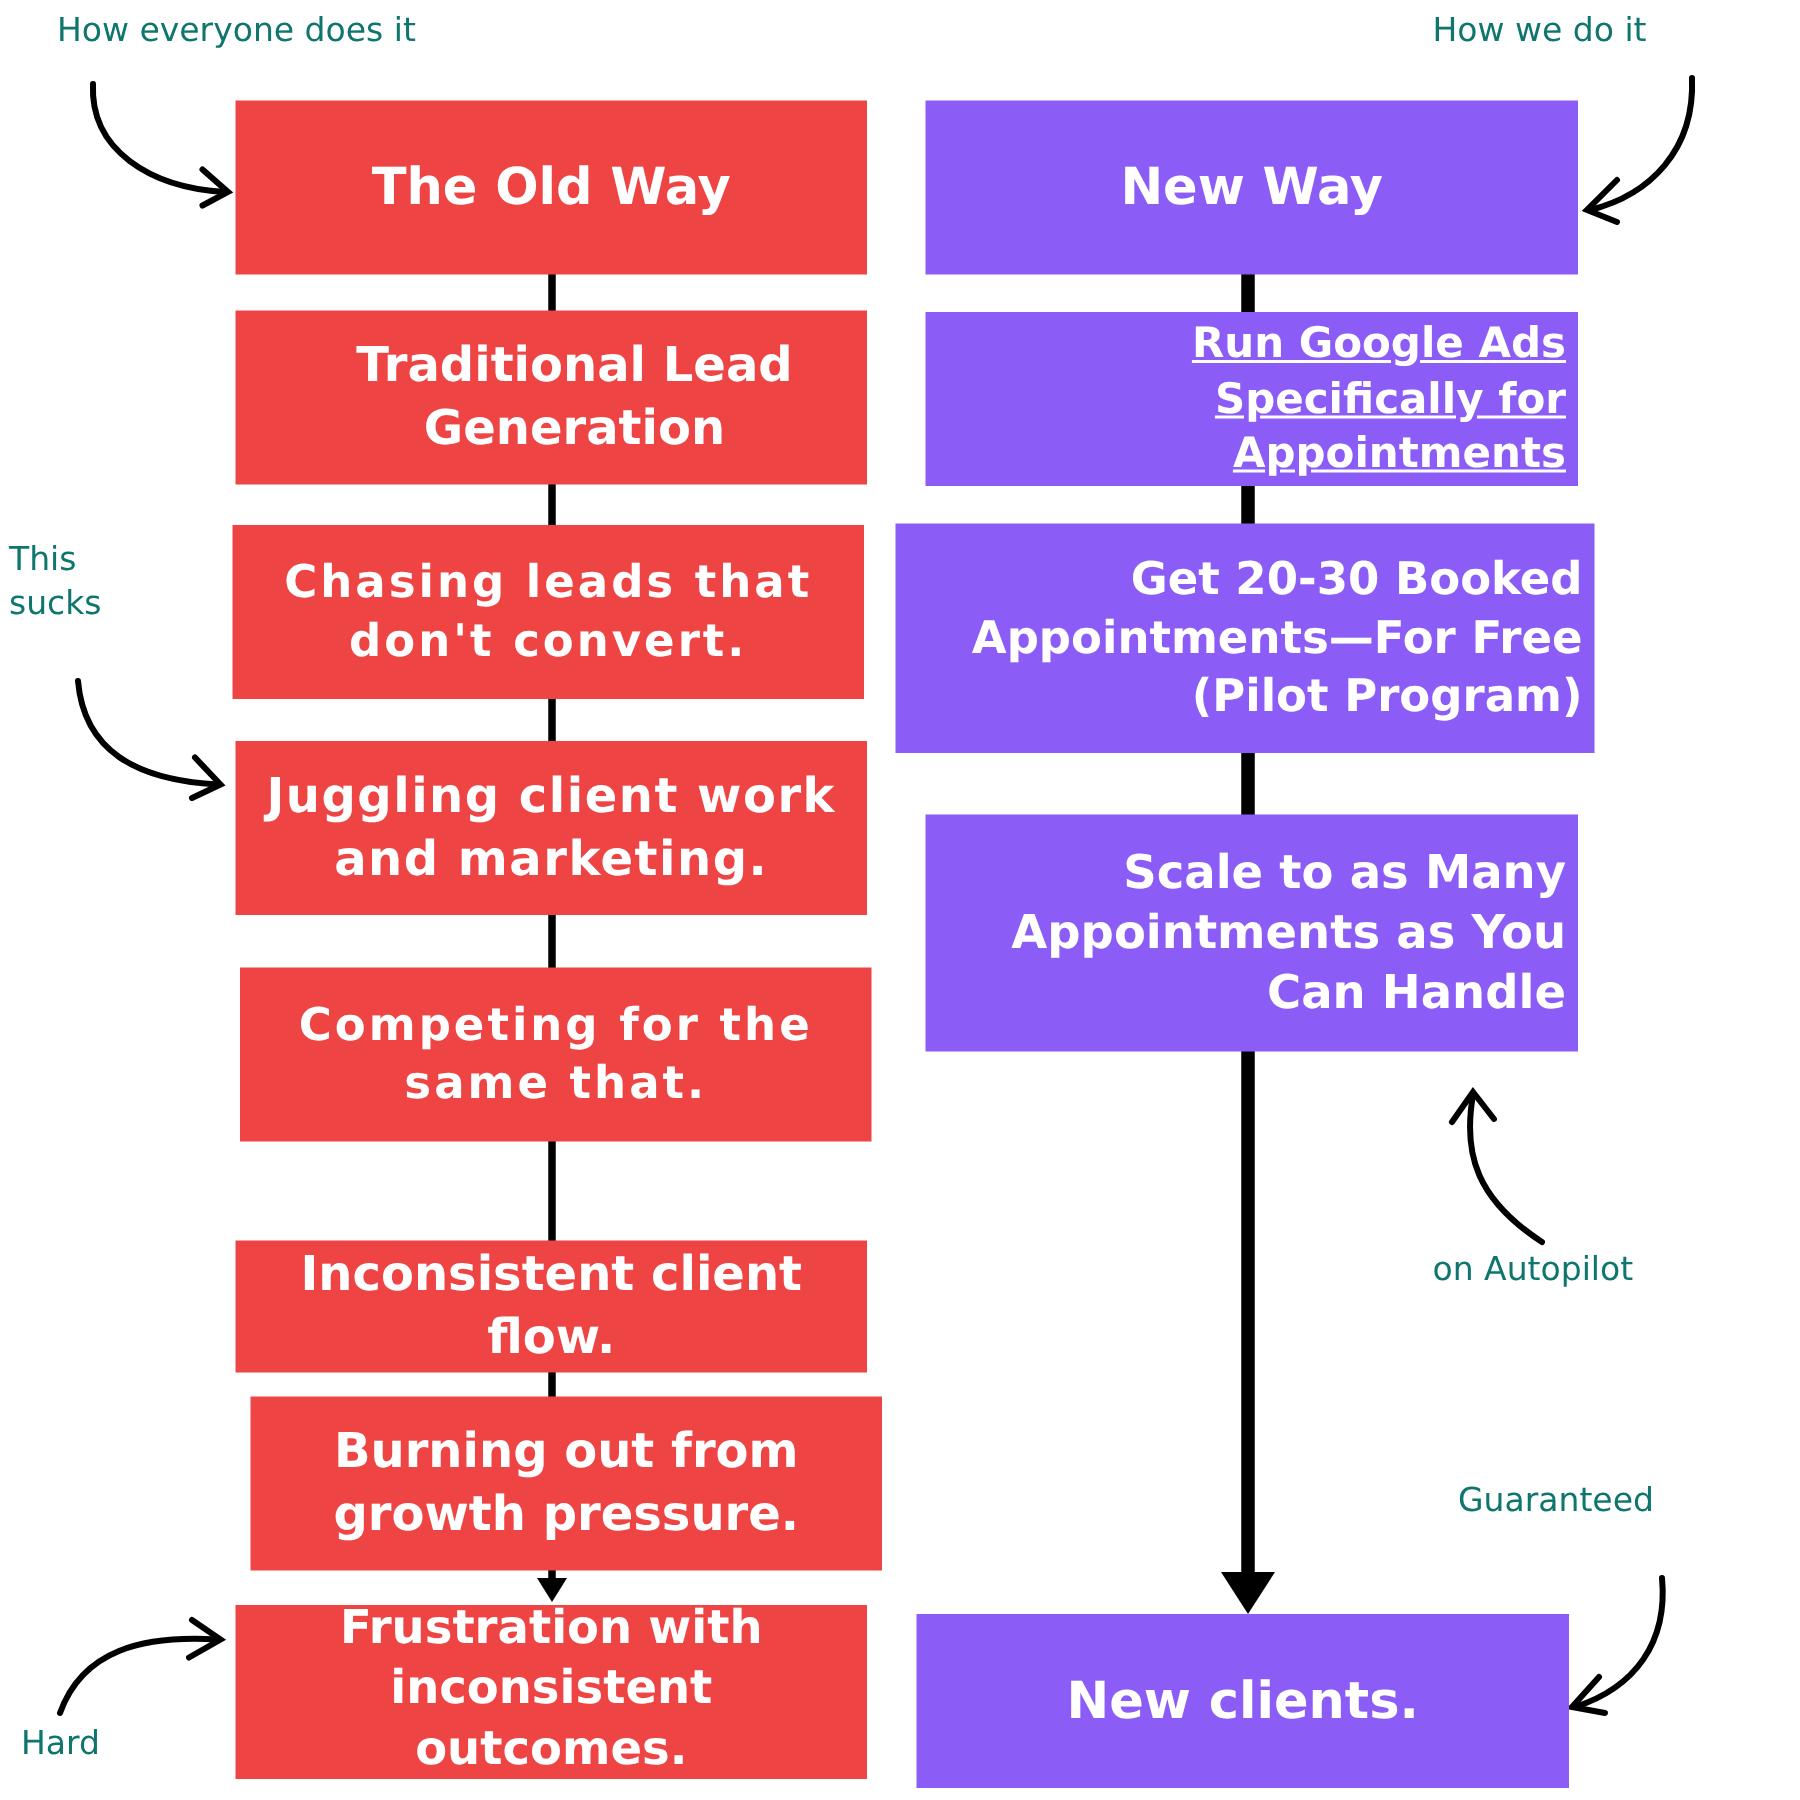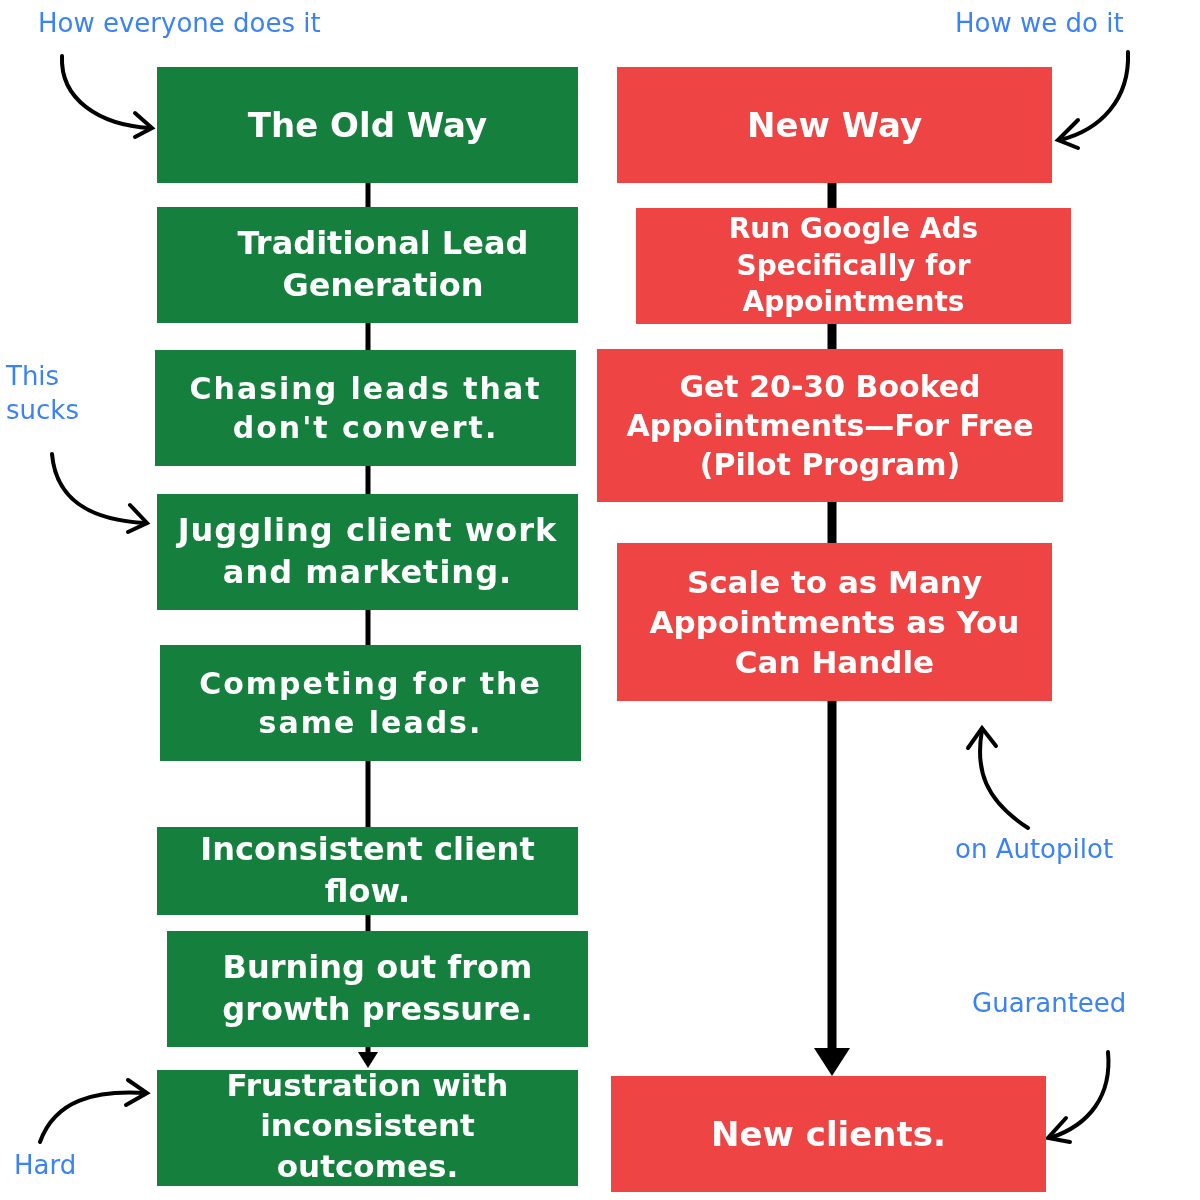--- a/index.html
+++ b/index.html
@@ -1,24 +1,24 @@
 <!DOCTYPE html>
 <html><head>
 <meta charset="utf-8">
 <style>
   html, body { margin: 0; padding: 0; background: #ffffff; }
   body { width: 1200px; height: 1200px; position: relative; overflow: hidden;
          font-family: "DejaVu Sans", sans-serif; }
   .box { position: absolute; display: flex; align-items: center; justify-content: center;
          text-align: center; color: #ffffff; font-weight: bold; line-height: 1.3;
          box-sizing: border-box; padding: 0 8px; }
-  .old { background: #15803d; }
-  .new { background: #ef4444; }
-  .note { position: absolute; color: #3b82f6; font-family: "DejaVu Sans", sans-serif;
-          font-size: 26px; line-height: 1.2; }
+  .old { background: #ef4444; }
+  .new { background: #8b5cf6; text-align: right; }
+  .note { position: absolute; color: #0f766e; font-family: "DejaVu Sans", sans-serif;
+          font-size: 22px; line-height: 1.2; }
   svg.lines { position: absolute; left: 0; top: 0; }
 </style>
 </head>
 <body>
 
 <svg class="lines" width="1200" height="1200">
   <defs>
     <marker id="ah" markerWidth="8" markerHeight="8" refX="4" refY="4" orient="auto">
       <path d="M0,0 L8,4 L0,8 Z" fill="#000"></path>
     </marker>
@@ -55,36 +55,36 @@
 <div class="box old" style="left:157px;top:207px;width:421px;height:116px;font-size:32px;padding-left:39px;">
   <span>Traditional Lead Generation</span>
 </div>
 <div class="box old" style="left:155px;top:350px;width:421px;height:116px;font-size:30px;letter-spacing:2px;">
   <span>Chasing leads that don't convert.</span>
 </div>
 <div class="box old" style="left:157px;top:494px;width:421px;height:116px;font-size:32px;letter-spacing:1px;">
   <span>Juggling client work and marketing.</span>
 </div>
 <div class="box old" style="left:160px;top:645px;width:421px;height:116px;font-size:30px;letter-spacing:2px;">
-  <span>Competing for the same leads.</span>
+  <span>Competing for the same that.</span>
 </div>
 <div class="box old" style="left:157px;top:827px;width:421px;height:88px;font-size:32px;">
   <span>Inconsistent client flow.</span>
 </div>
 <div class="box old" style="left:167px;top:931px;width:421px;height:116px;font-size:32px;">
   <span>Burning out from growth pressure.</span>
 </div>
 <div class="box old" style="left:157px;top:1070px;width:421px;height:116px;font-size:31px;align-items:flex-end;">
   <span>Frustration with inconsistent outcomes.</span>
 </div>
 
 <div class="box new" style="left:617px;top:67px;width:435px;height:116px;font-size:34px;">
   <span>New Way</span>
 </div>
-<div class="box new" style="left:636px;top:208px;width:435px;height:116px;font-size:28px;">
+<div class="box new" style="left:617px;top:208px;width:435px;height:116px;font-size:28px;text-decoration:underline;">
   <span>Run Google Ads Specifically for Appointments</span>
 </div>
 <div class="box new" style="left:597px;top:349px;width:466px;height:153px;font-size:30px;">
   <span>Get 20-30 Booked Appointments—For Free (Pilot Program)</span>
 </div>
 <div class="box new" style="left:617px;top:543px;width:435px;height:158px;font-size:31px;">
   <span>Scale to as Many Appointments as You Can Handle</span>
 </div>
 <div class="box new" style="left:611px;top:1076px;width:435px;height:116px;font-size:34px;">
   <span>New clients.</span>

